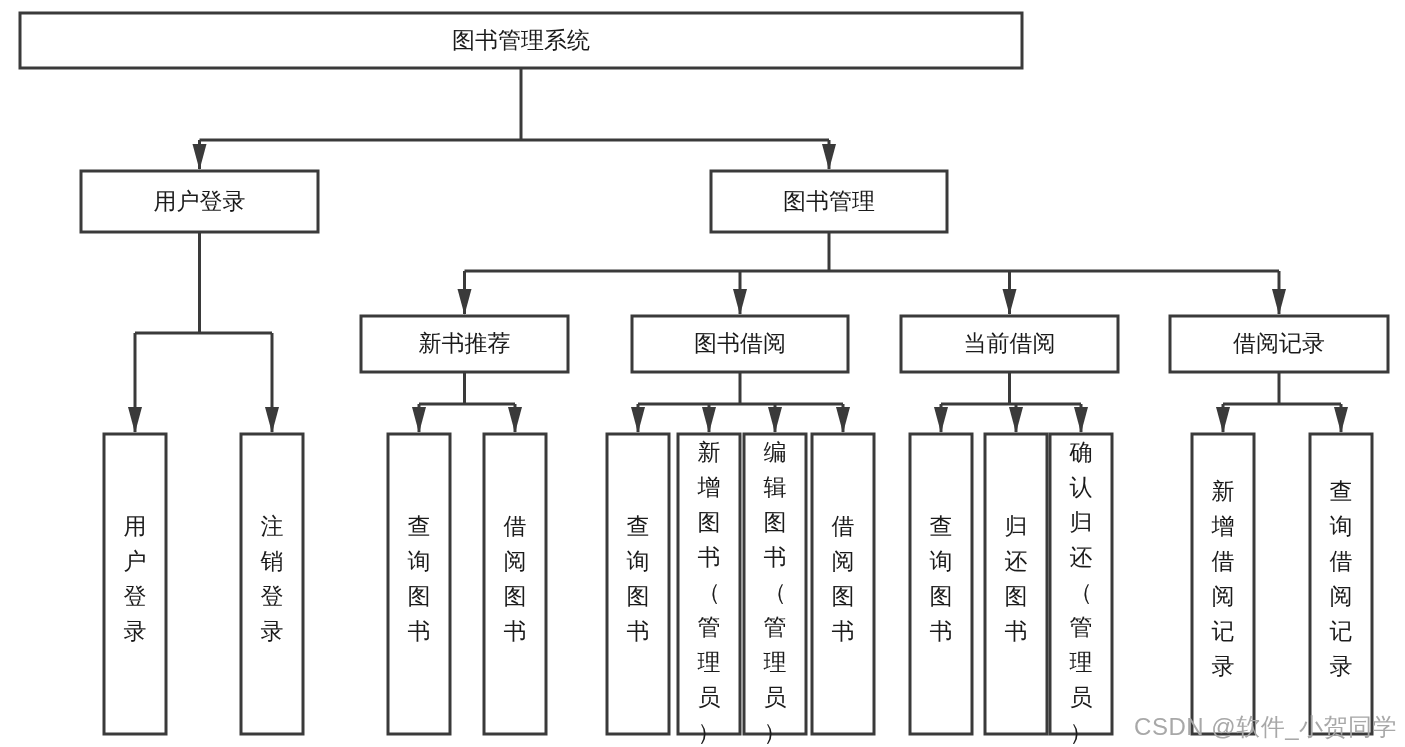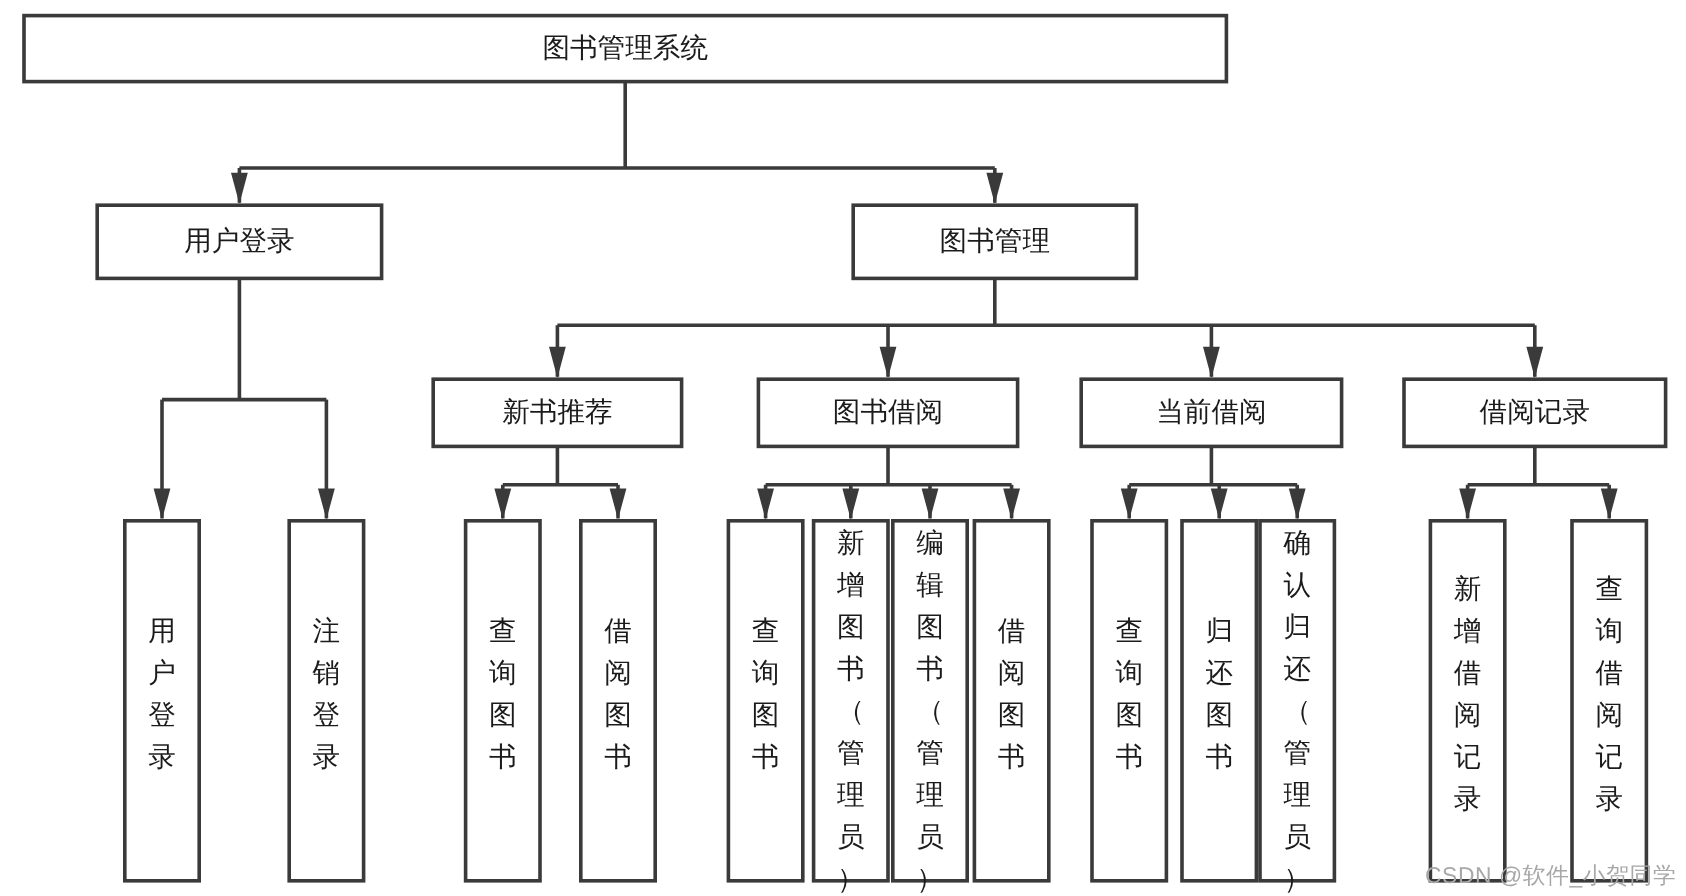--- a/index.html
+++ b/index.html
@@ -47,21 +47,21 @@
     fill: #1b1b1b;
     font-family: "Liberation Sans", "DejaVu Sans", sans-serif;
     font-size: 23px;
     text-anchor: middle;
   }
   .watermark {
     position: absolute;
     right: 8px;
     bottom: 4px;
     font-family: "Liberation Sans", "DejaVu Sans", sans-serif;
-    font-size: 19px;
+    font-size: 24px;
     color: #a8a8a8;
     white-space: nowrap;
     letter-spacing: 0.5px;
     pointer-events: none;
   }
 </style>
 </head>
 <body>
 
 <svg id="diagram" viewBox="0 0 1405 747">

